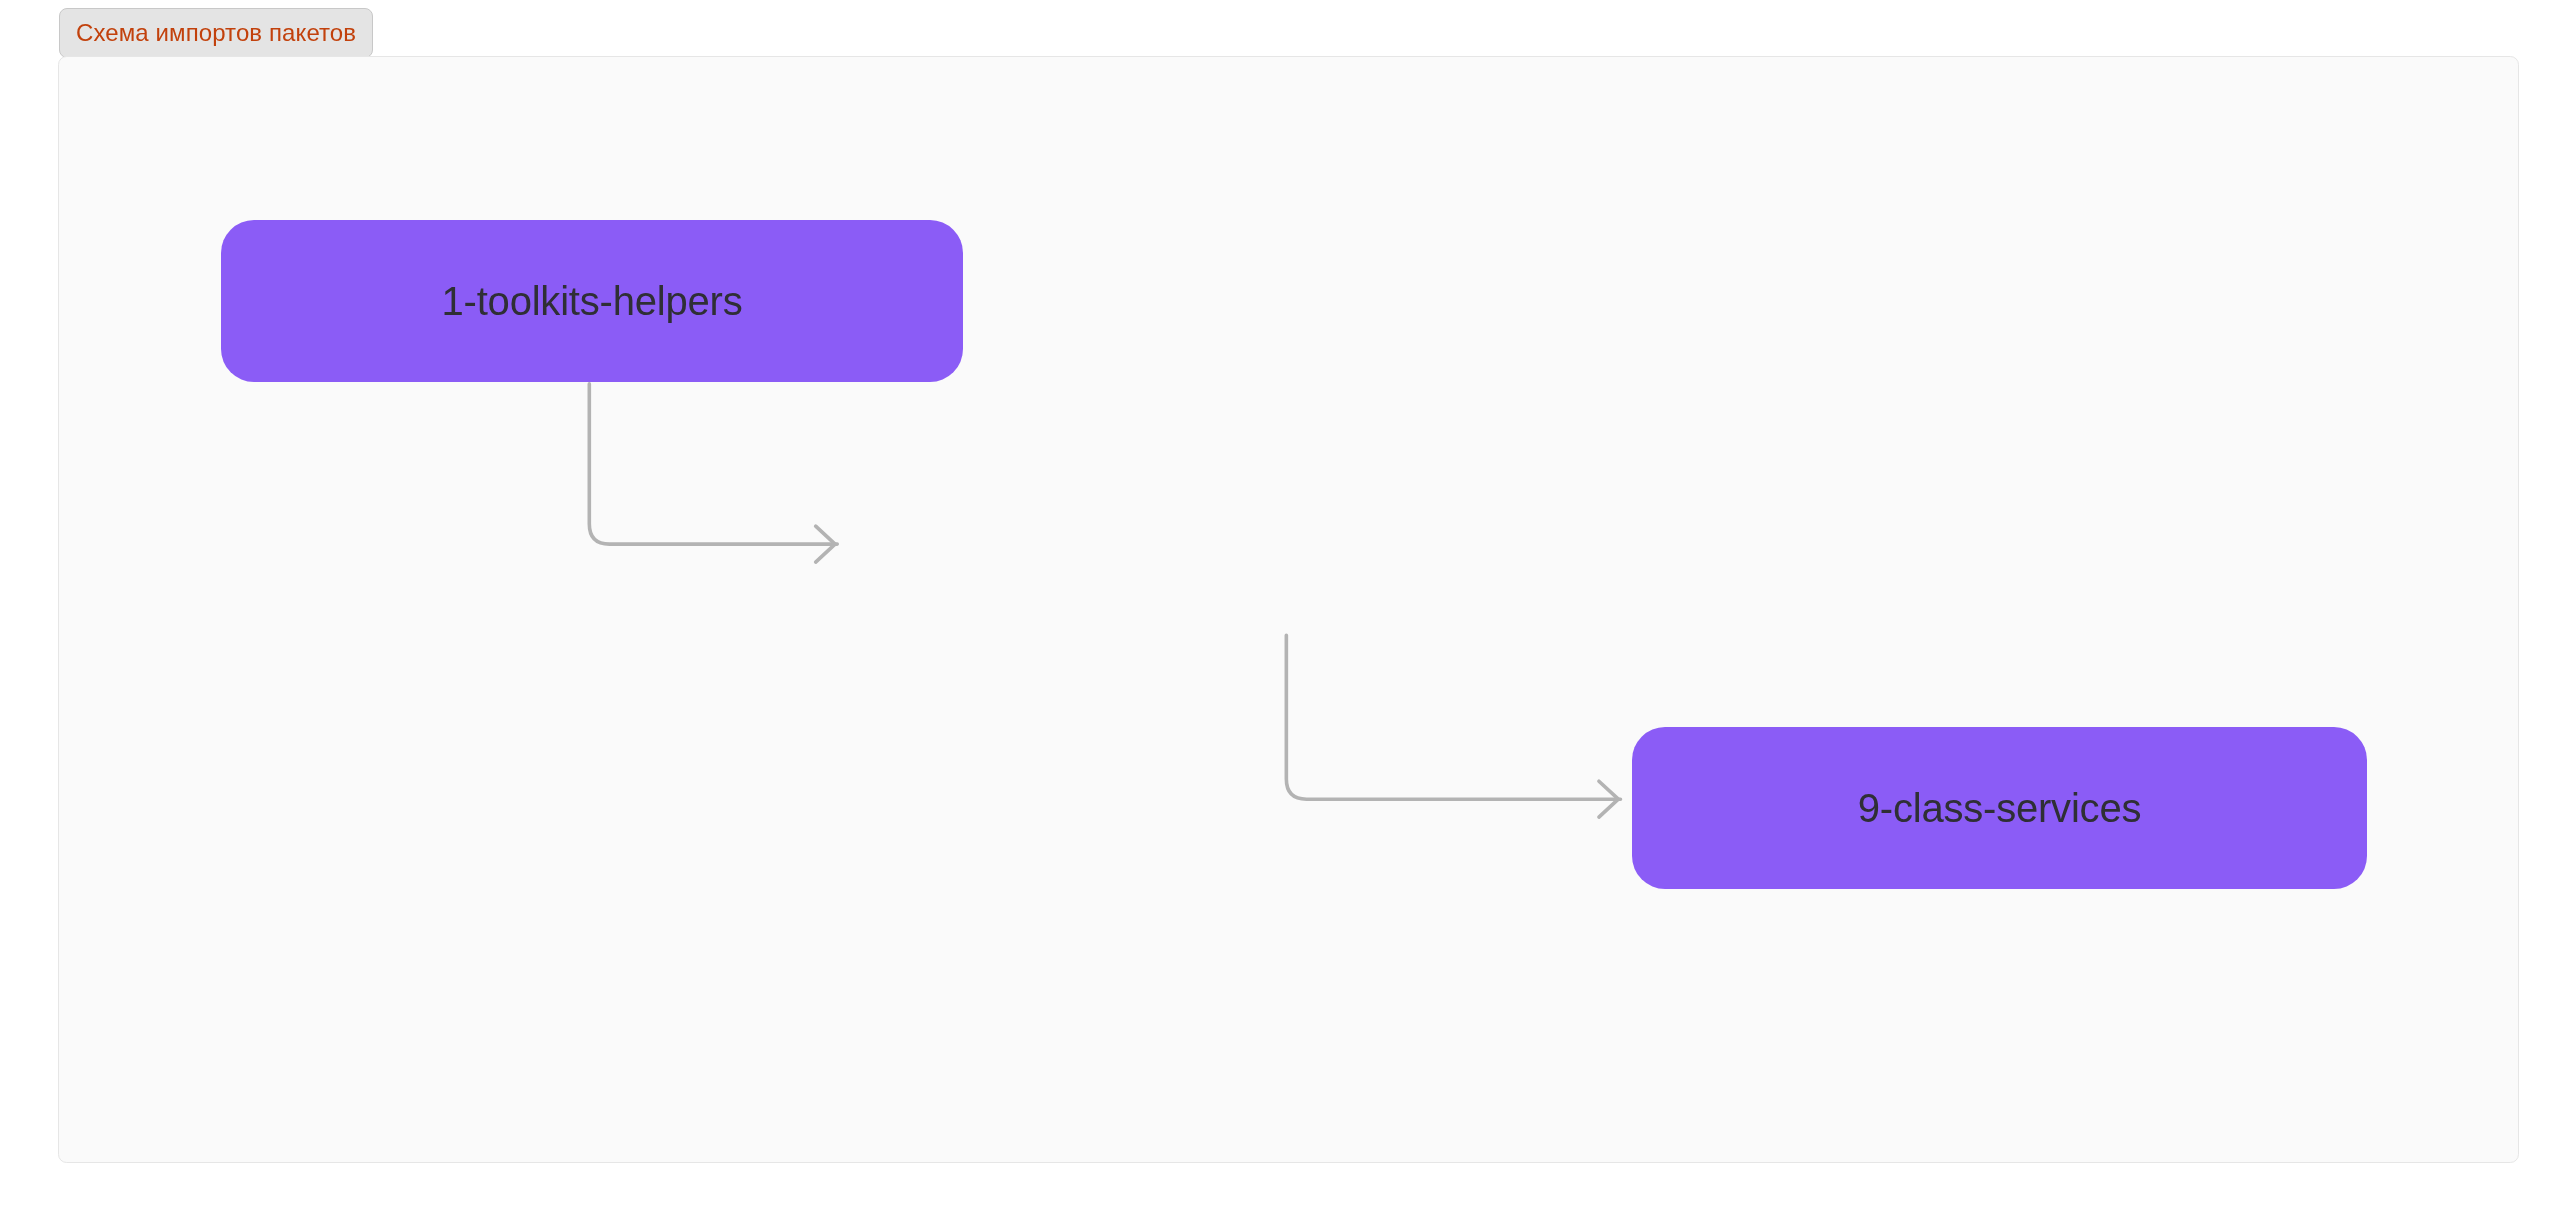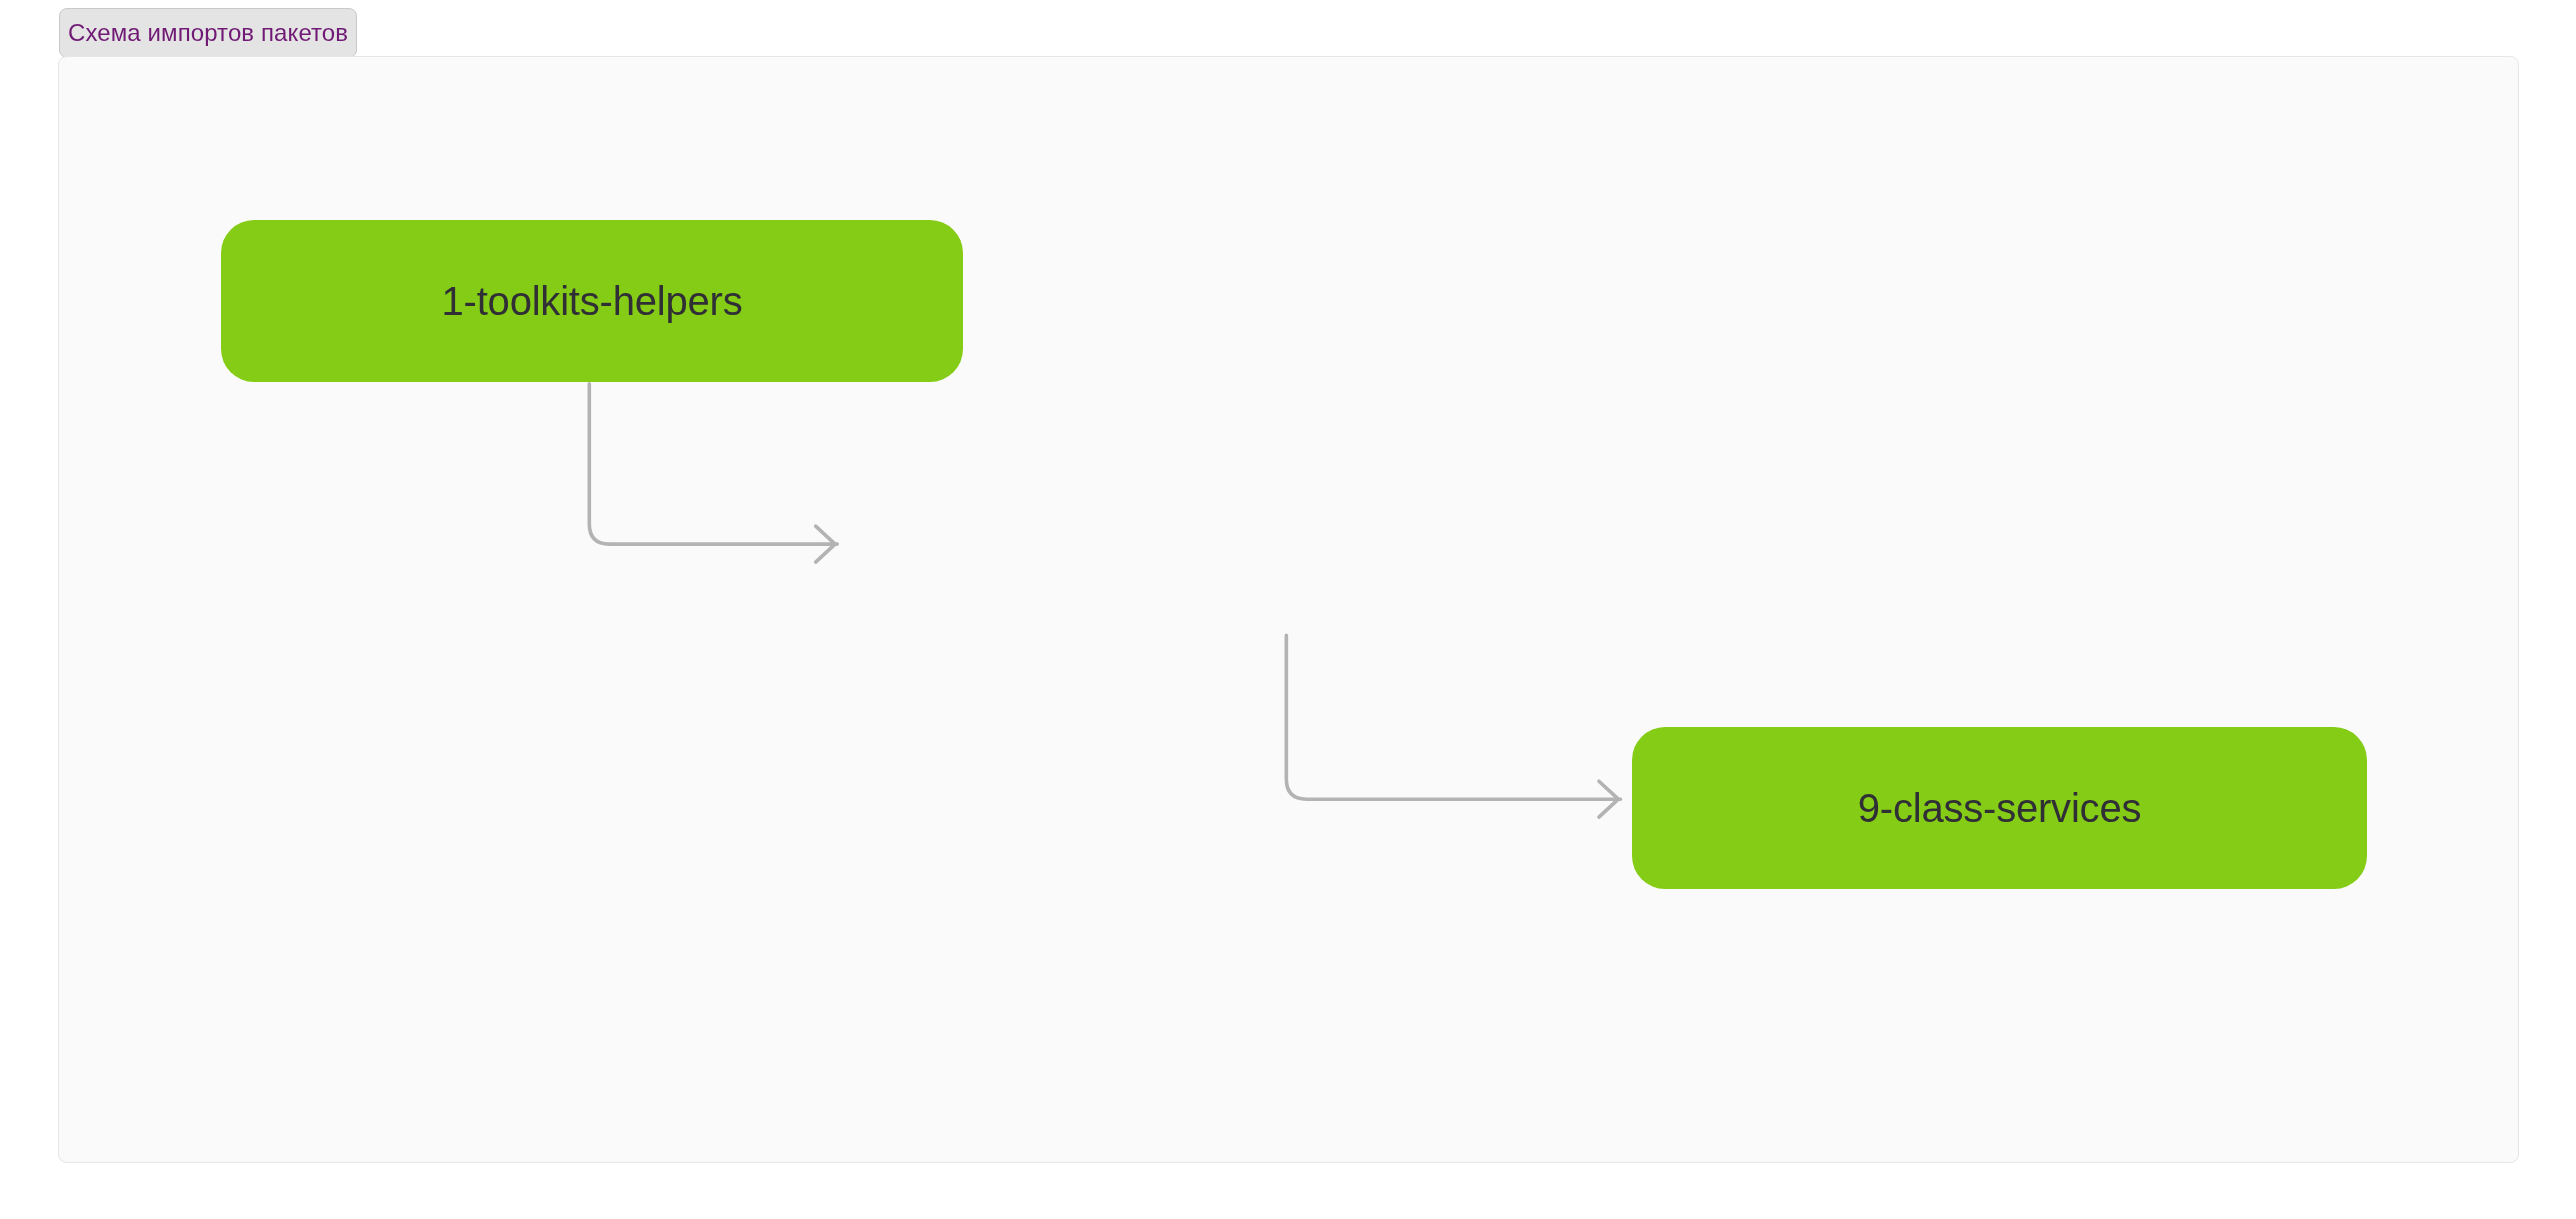--- a/index.html
+++ b/index.html
@@ -29,25 +29,25 @@
     height: 55px;
   }
   .tab-chip {
     position: absolute;
     left: 59px;
     top: 8px;
     height: 50px;
     box-sizing: border-box;
     display: flex;
     align-items: center;
-    padding: 0 8px;
+    padding: 0 16px;
     background: #e4e4e4;
     border: 0.7px solid #c8c8c8;
     border-radius: 8px;
-    color: #701a75;
+    color: #c2410c;
     font-size: 24px;
     line-height: 1;
     letter-spacing: 0.1px;
     white-space: nowrap;
     cursor: default;
   }
 
   
   .diagram-panel {
     position: absolute;
@@ -79,21 +79,21 @@
     pointer-events: none;
   }
 
   
   .node {
     position: absolute;
     box-sizing: border-box;
     display: flex;
     align-items: center;
     justify-content: center;
-    background: #84cc16;
+    background: #8b5cf6;
     border-radius: 33px;
     color: #2f2f35;
     font-size: 40px;
     line-height: 1.15;
     letter-spacing: -0.2px;
     white-space: nowrap;
     cursor: pointer;
     user-select: none;
   }
   .node-label {

